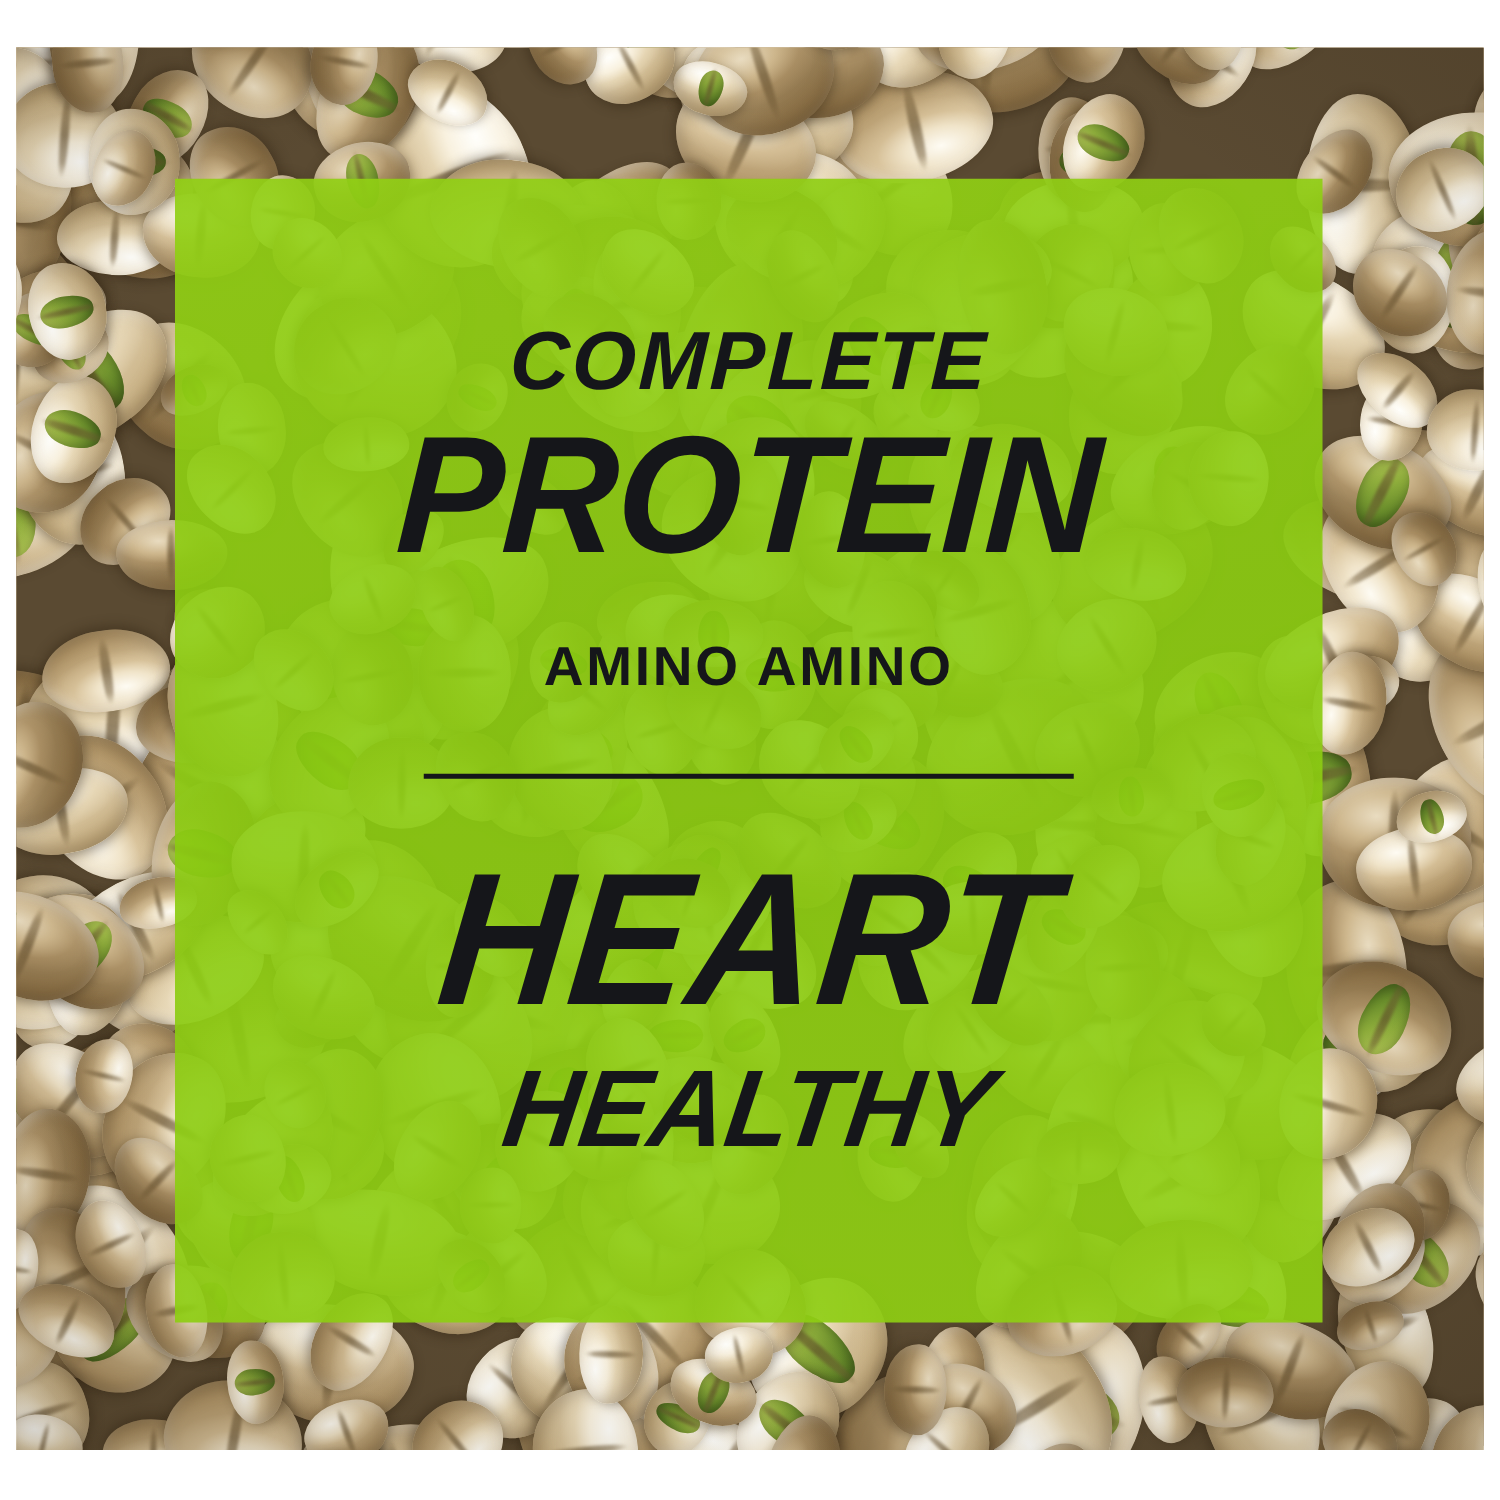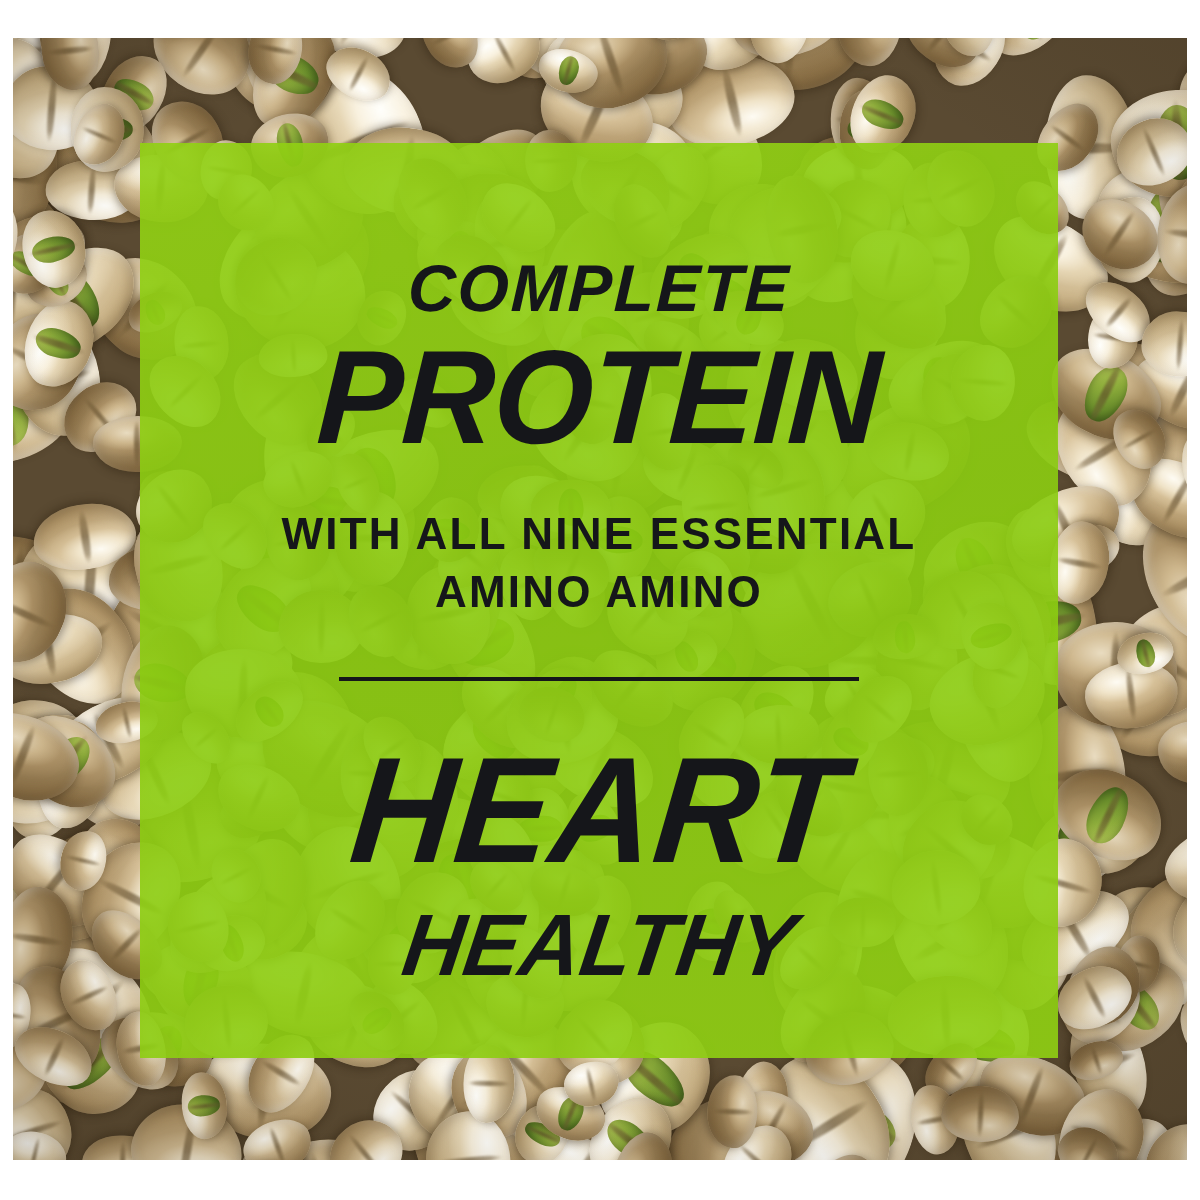--- a/index.html
+++ b/index.html
@@ -707,21 +707,20 @@
   <div class="green-panel">
     <div class="green-panel-tint"></div>
 
     <div class="panel-content">
 
       <div class="line-complete">COMPLETE</div>
 
       <div class="line-protein">PROTEIN</div>
 
       <div class="subtitle">
-        <div>WITH ALL NINE ESSENTIAL</div>
         <div>AMINO AMINO</div>
       </div>
 
       <div class="divider"></div>
 
       <div class="line-heart">HEART</div>
 
       <div class="line-healthy">HEALTHY</div>
 
     </div>

